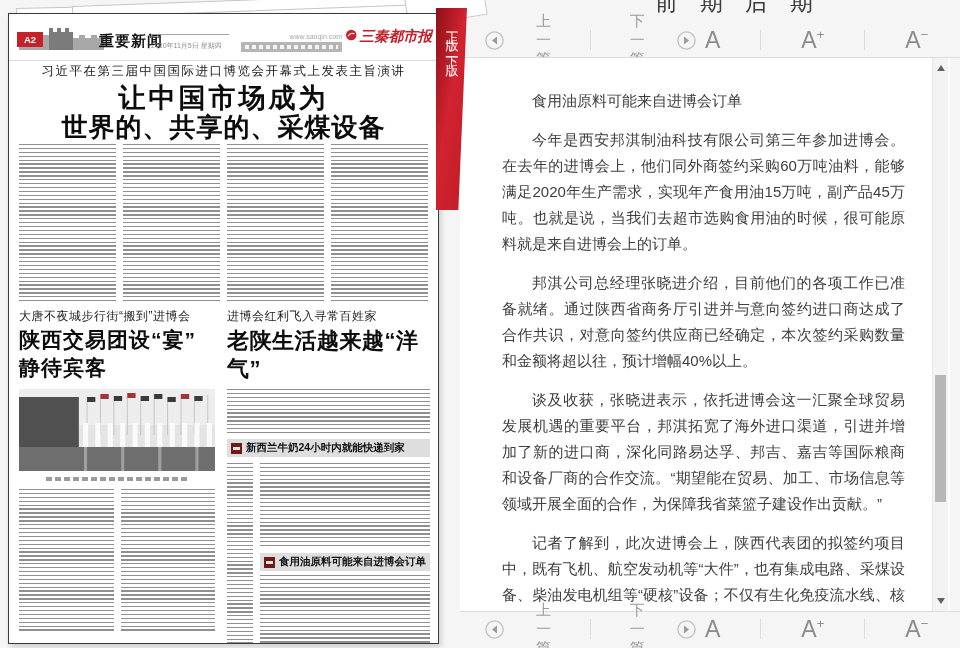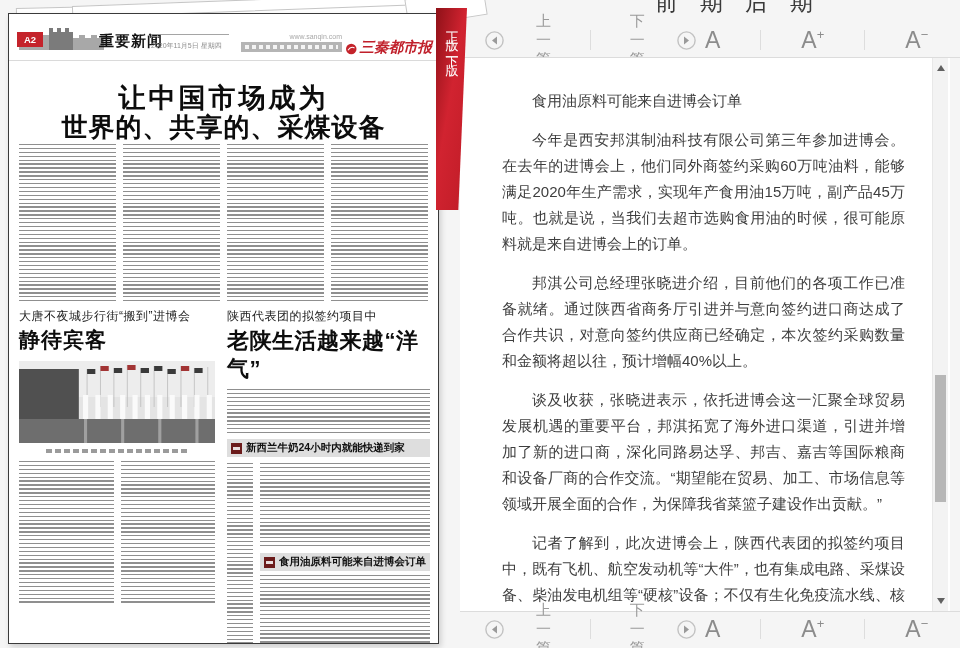--- a/index.html
+++ b/index.html
@@ -17,21 +17,21 @@
   .np{position:absolute;left:8px;top:13px;width:429px;height:629px;background:#fff;
       border:1px solid #3a3a3a;box-shadow:2px 3px 6px rgba(0,0,0,.16);z-index:2;overflow:hidden;}
   .np-head{position:absolute;left:0;top:0;right:0;height:46px;border-bottom:1px solid #dadada;}
   .wall{position:absolute;left:10px;top:12px;}
   .a2-badge{position:absolute;left:8px;top:18px;width:26px;height:15px;background:#c4232b;color:#fff;
       font-size:9.5px;font-weight:bold;text-align:center;line-height:15px;}
   .sec-title{position:absolute;left:90px;top:18px;font-size:15px;font-weight:bold;color:#151515;letter-spacing:1px;}
   .mast{position:absolute;left:142px;right:6px;top:13px;height:30px;display:flex;align-items:stretch;}
   .m-left{width:86px;display:flex;flex-direction:column;justify-content:center;}
   .m-mid{flex:1;display:flex;flex-direction:column;justify-content:center;padding:0 4px;}
-  .m-brand{width:86px;display:flex;align-items:flex-end;justify-content:flex-end;gap:3px;}
+  .m-brand{width:86px;display:flex;align-items:flex-start;justify-content:flex-end;gap:3px;}
   .sim{background:repeating-linear-gradient(to bottom,#8f8f8f 0,#8f8f8f 1.3px,transparent 1.3px,transparent 3.9px),
        repeating-linear-gradient(90deg,rgba(255,255,255,.55) 0 1px,transparent 1px 6px);}
   .sim-slogan{height:4px;width:78px;margin-bottom:3px;opacity:.8;}
   .m-date{font-size:7px;color:#8d8d8d;white-space:nowrap;}
   .m-web{font-size:7px;color:#a8a8a8;text-align:right;margin-bottom:2px;}
   .graybar{height:10px;background:#b5b5b5;display:flex;align-items:center;padding:0 4px;}
   .graybar .wsim{height:4px;width:100%;background:repeating-linear-gradient(90deg,#f4f4f4 0 4px,transparent 4px 7px);}
   .brand-name{font-family:"DejaVu Serif","Liberation Serif",serif;font-style:italic;font-weight:bold;
       font-size:14.5px;color:#c0202b;white-space:nowrap;}
   .lead-kicker{position:absolute;left:0;right:0;top:49px;text-align:center;font-size:12.5px;color:#1a1a1a;letter-spacing:1.5px;}
@@ -128,32 +128,34 @@
         <div class="m-brand">
           <svg width="16" height="16" viewBox="0 0 16 16">
             <circle cx="8" cy="8" r="8" fill="#c4232b"></circle>
             <path d="M3 10 q4.5-7 10-3.5" stroke="#fff" stroke-width="1.6" fill="none"></path>
           </svg>
           <span class="brand-name">三秦都市报</span>
         </div>
       </div>
     </div>
 
+    <div class="lead-kicker">习近平在第三届中国国际进口博览会开幕式上发表主旨演讲</div>
     <div class="h1a">让中国市场成为</div>
     <div class="h1b">世界的、共享的、采煤设备</div>
     <div class="cols4">
       <div class="c sim"></div>
       <div class="c sim"></div>
       <div class="c sim"></div>
       <div class="c sim"></div>
     </div>
 
     <div class="np-bottom">
       <div class="bl">
         <div class="kicker2">大唐不夜城步行街“搬到”进博会</div>
+        <div class="h2">陕西交易团设“宴”</div>
         <div class="h2">静待宾客</div>
         <svg class="photo" viewBox="0 0 190 82" preserveAspectRatio="none">
           <rect x="0" y="0" width="190" height="82" fill="#e4e4e4"></rect>
           <rect x="0" y="0" width="190" height="36" fill="#ededed"></rect>
           <rect x="0" y="8" width="58" height="50" fill="#505050"></rect>
           <g stroke="#bdbdbd" stroke-width="0.8">
             <line x1="66" y1="8" x2="66" y2="46"></line>
               <line x1="79" y1="5" x2="79" y2="46"></line>
             <line x1="92" y1="7" x2="92" y2="46"></line>
               <line x1="105" y1="4" x2="105" y2="46"></line>
@@ -199,21 +201,21 @@
           </g>
         </svg>
         <div class="sim-caption"></div>
         <div class="cols2">
           <div class="c sim"></div>
           <div class="c sim"></div>
         </div>
       </div>
 
       <div class="br">
-        <div class="kicker2">陕西代表团的拟签约项目中</div>
+        <div class="kicker2">进博会红利飞入寻常百姓家</div>
         <div class="h2">老陕生活越来越“洋气”</div>
         <div class="intro-sim sim"></div>
         <div class="subbar">
           <span class="mk"></span>
           <span class="st">新西兰牛奶24小时内就能快递到家</span>
         </div>
         <div class="br-cols">
           <div class="cl sim"></div>
           <div class="cr">
             <div class="s1 sim"></div>

